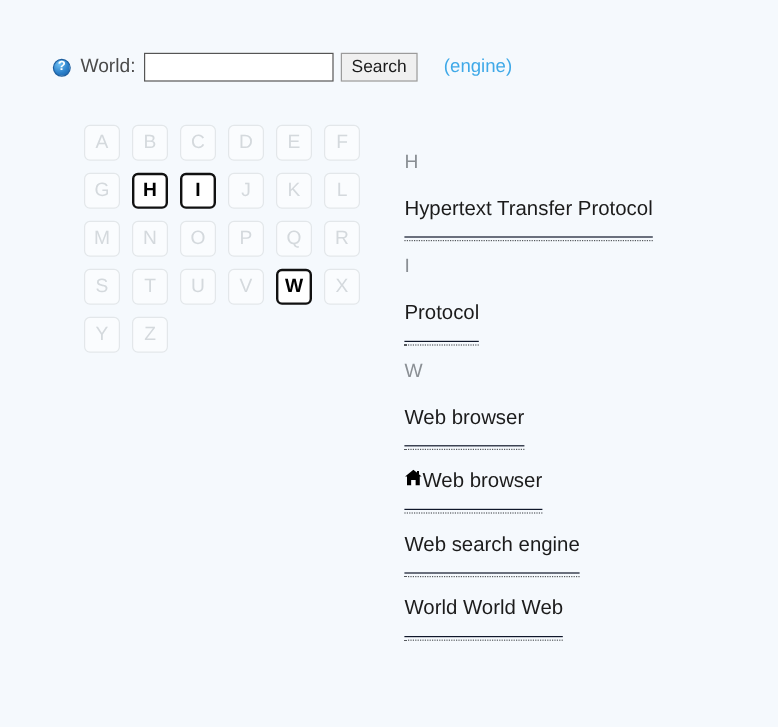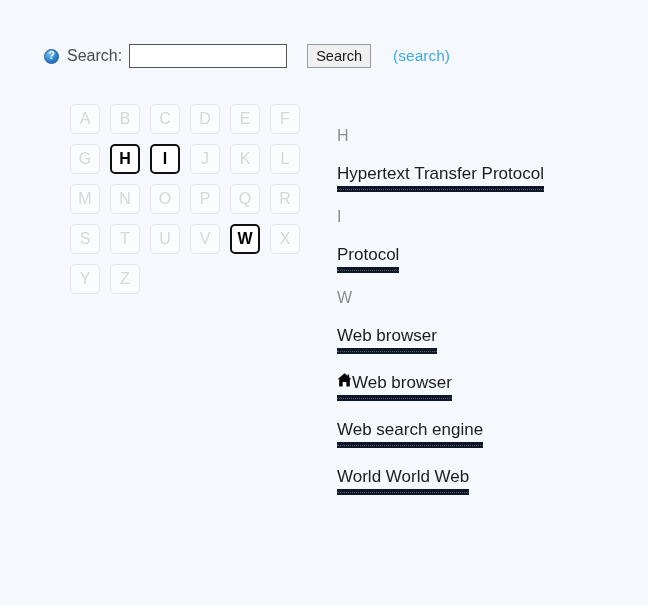--- a/index.html
+++ b/index.html
@@ -60,21 +60,21 @@
     padding: 1px 3px;
     border: 1px solid #555555;
     background: #ffffff;
     font-family: "Liberation Sans", sans-serif;
     font-size: 14px;
     color: #111;
     outline: none;
     border-radius: 0;
   }
   #search-button {
-    margin-left: 20px;
+    margin-left: 6px;
     height: 24px;
     padding: 0 8px;
     border: 1px solid #9b9b9b;
     background: #f0f0f0;
     font-family: "Liberation Sans", sans-serif;
     font-size: 14.5px;
     color: #1a1a1a;
     border-radius: 0;
     cursor: pointer;
   }
@@ -145,22 +145,22 @@
     margin-bottom: 20px;
     line-height: 1;
     white-space: nowrap;
   }
   .index-entry:last-child { margin-bottom: 0; }
   .entry-link {
     display: inline-block;
     font-size: 17px;
     color: #1c1c1c;
     text-decoration: none;
-    border-bottom: 6px solid #0f172a;
-    padding-bottom: 4px;
+    border-bottom: 1px solid #0f172a;
+    padding-bottom: 15px;
     position: relative;
     cursor: pointer;
     font-family: "Liberation Sans", sans-serif;
   }
   .entry-link::after {
     content: "";
     position: absolute;
     left: 0;
     right: 0;
     bottom: -4px;
@@ -178,24 +178,24 @@
   }
   .home-icon svg { display: block; }
 </style>
 </head>
 <body>
 
 <div id="search-bar">
   <span id="help-icon">
       <span>?</span>
     </span>
-  <label id="search-label">Search:</label>
+  <label id="search-label">World:</label>
   <input id="search-input" type="text" value="" placeholder="" style="">
   <button id="search-button">Search</button>
-  <a id="clear-link" href="#">(search)</a>
+  <a id="clear-link" href="#">(engine)</a>
 </div>
 
 <div id="alphabet-grid">
     <div class="letter-btn disabled">A</div>
     <div class="letter-btn disabled">B</div>
     <div class="letter-btn disabled">C</div>
     <div class="letter-btn disabled">D</div>
     <div class="letter-btn disabled">E</div>
     <div class="letter-btn disabled">F</div>
     <div class="letter-btn disabled">G</div>

